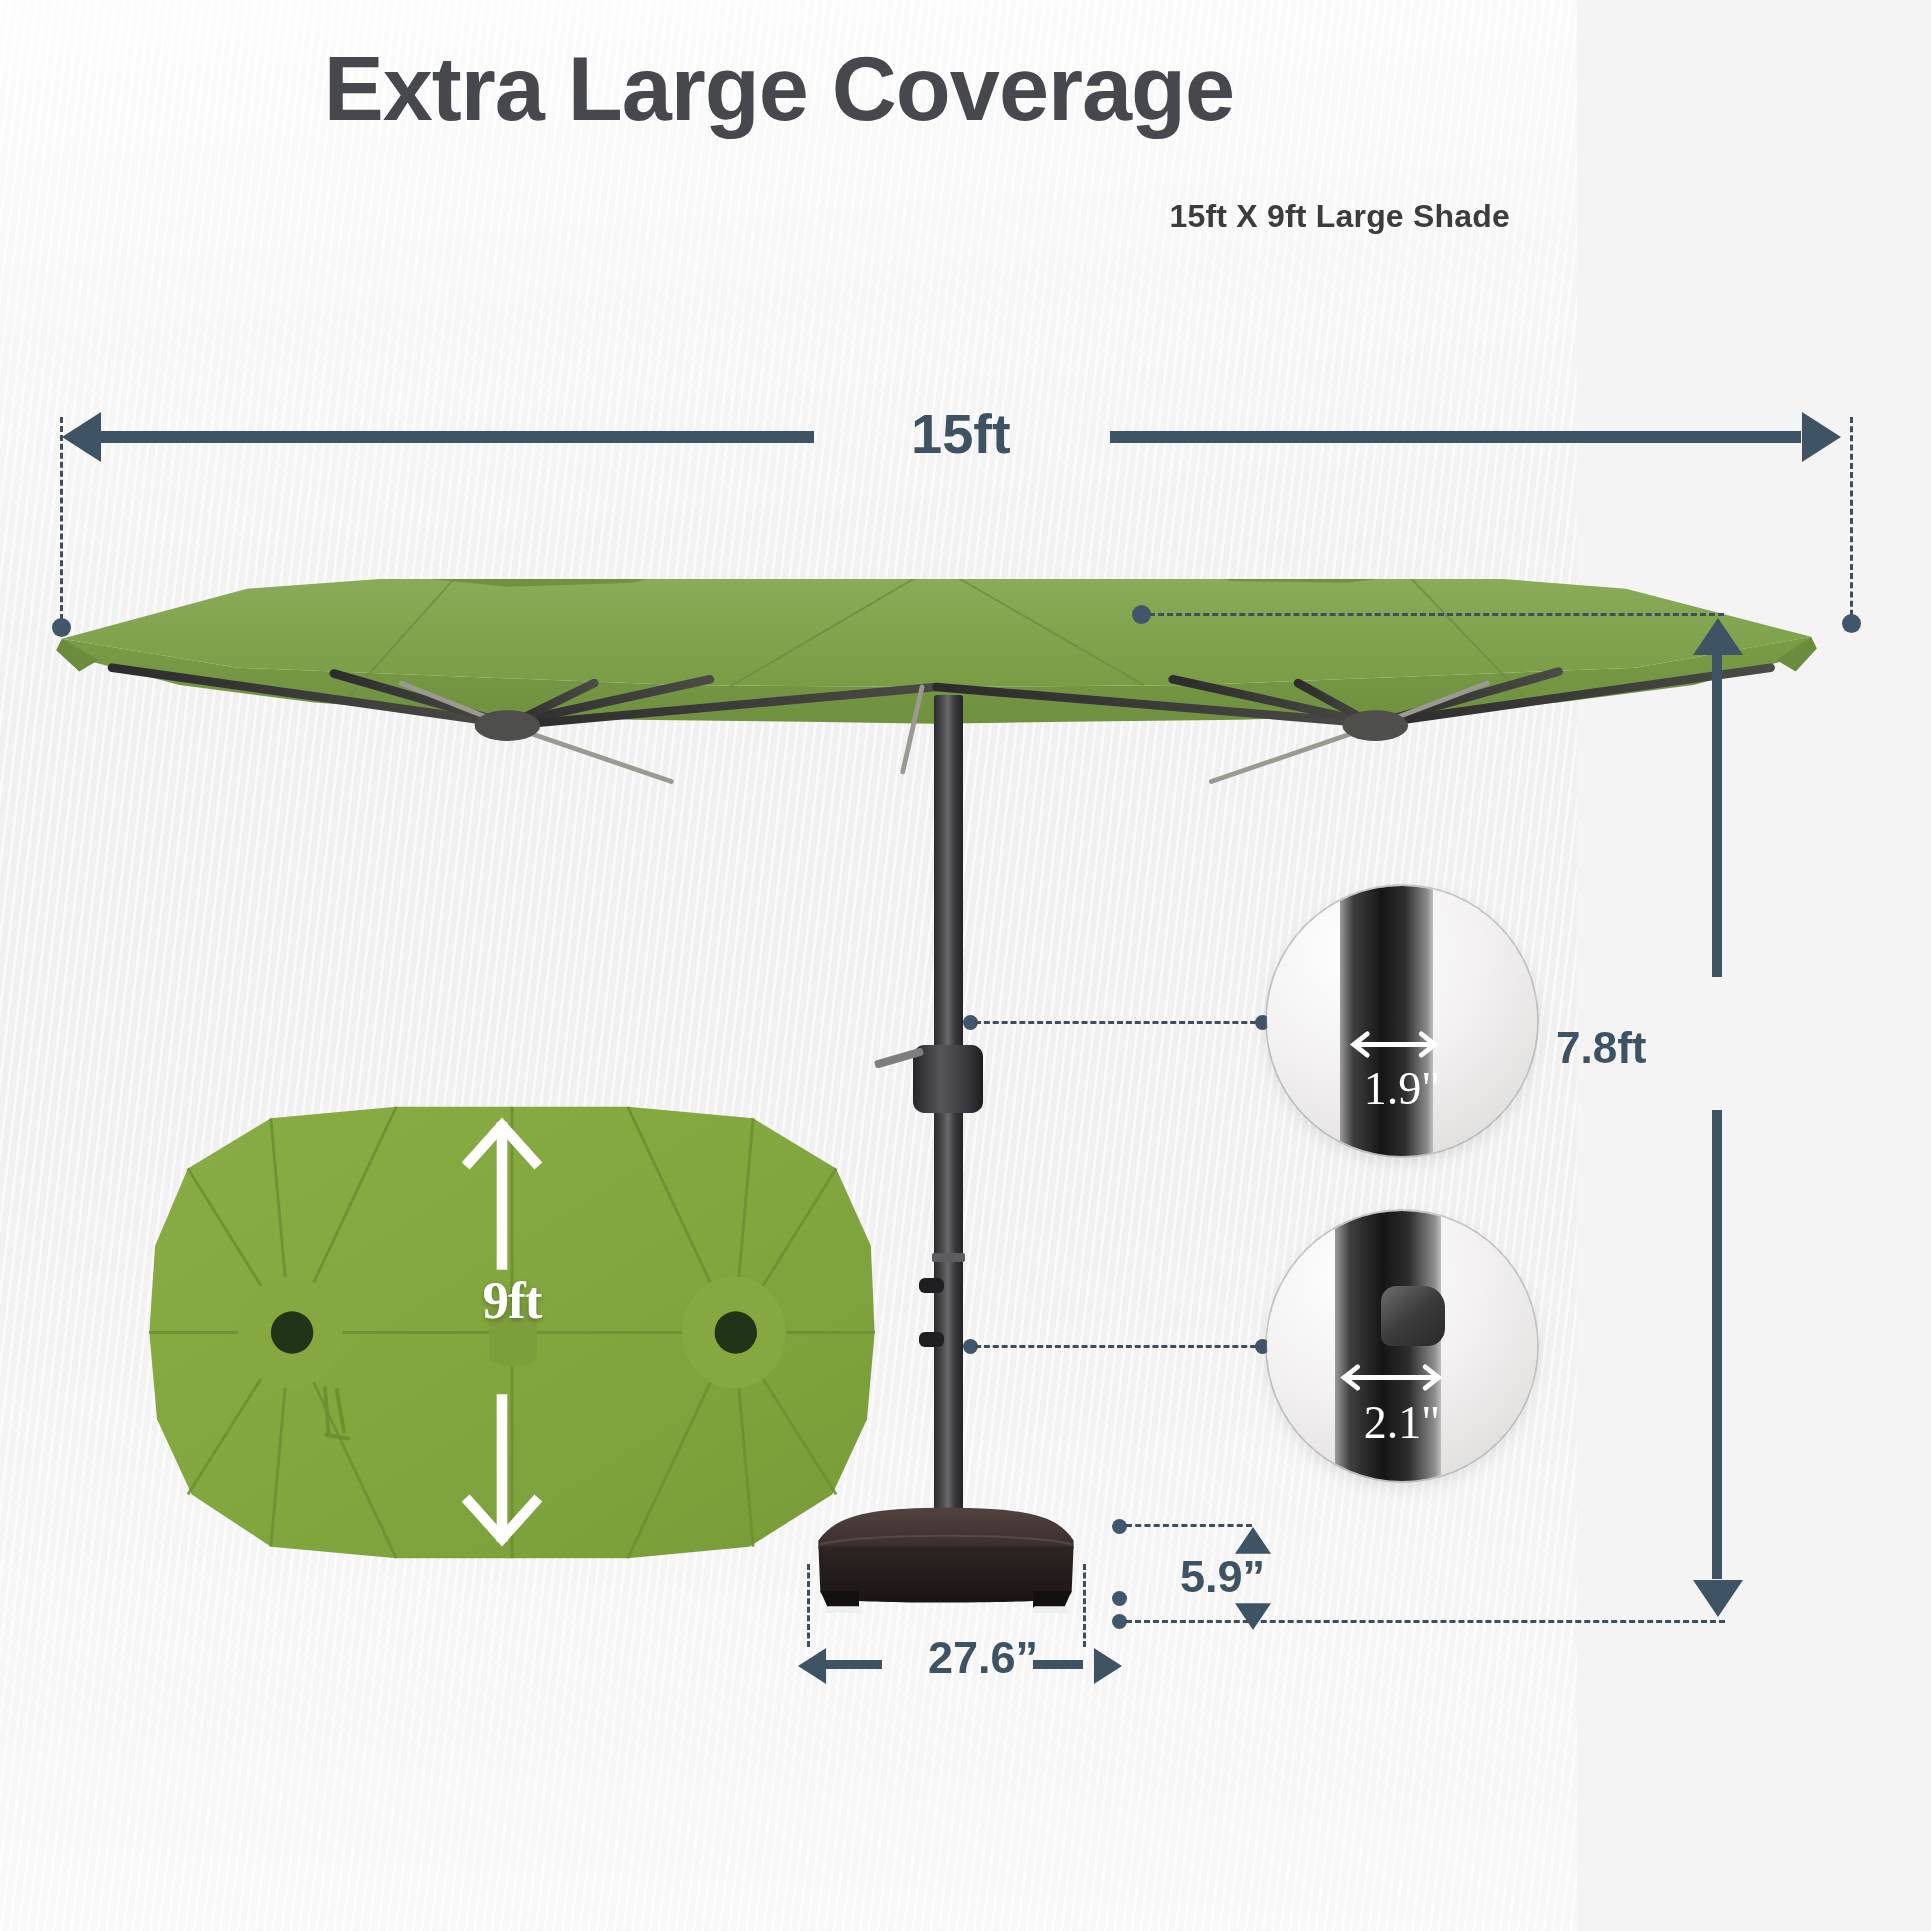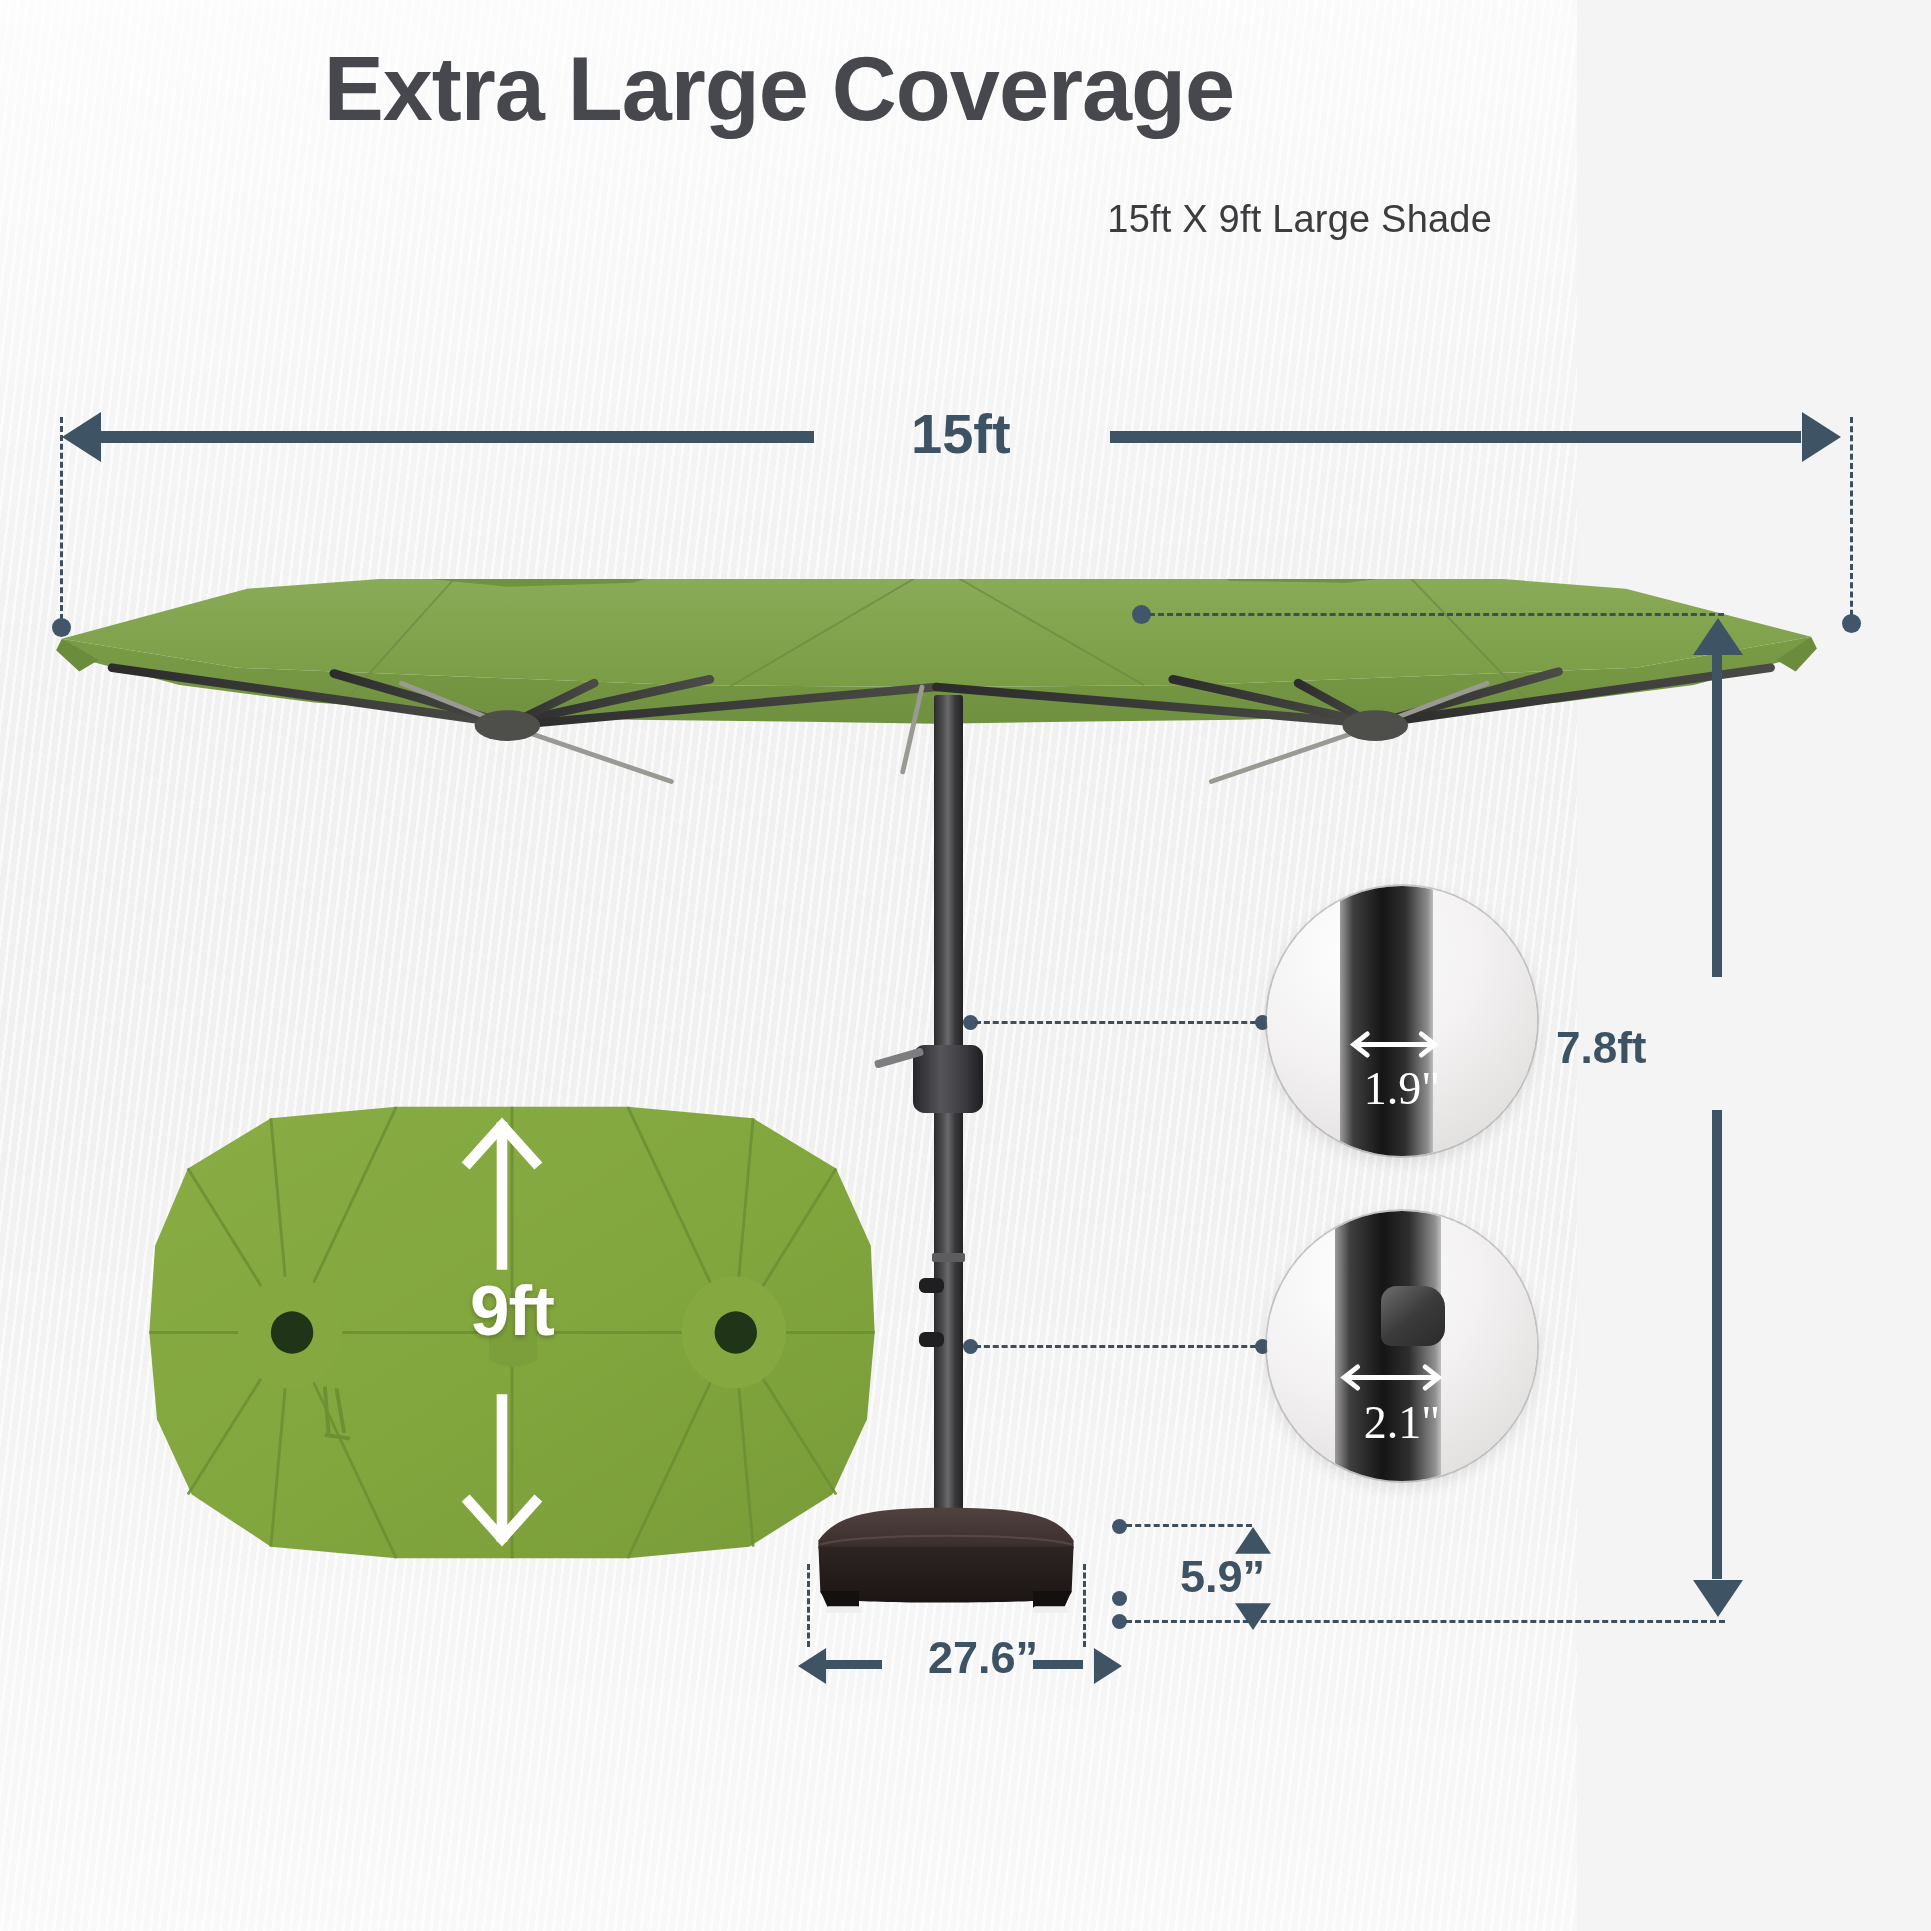--- a/index.html
+++ b/index.html
@@ -22,23 +22,23 @@
   #title{
     left:0;right:0;top:42px;
     text-align:center;
     font-size:90px;line-height:1.05;
     font-weight:700;
     color:#46484d;
     letter-spacing:-1px;
     padding-right:19.3px;
   }
   #subtitle{
-    right:85px;top:199px;
-    font-size:38px;line-height:1.1;
-    font-weight:400;
+    right:67px;top:199px;
+    font-size:32px;line-height:1.1;
+    font-weight:700;
     color:#3c3c3f;
     letter-spacing:0.2px;
   }
   
   .dline{background:#3e5364;}
   .dash-v{
     border-left:3.9px dashed #3c4f5e;
   }
   .dash-h{
     border-top:3.9px dashed #3c4f5e;
@@ -105,23 +105,24 @@
   .mag-arrow-wrap{position:absolute;left:0;right:0;}
   .mag-label{
     position:absolute;left:0;right:0;text-align:center;
     color:#fff;font-family:"Liberation Serif", serif;
     font-size:46px;line-height:1;
   }
   
   #topdown{left:145px;top:1101px;width:734px;height:463px;}
   #ft9-label{
     left:145px;top:1270px;width:734px;text-align:center;
-    color:#ffffff;font-size:71px;font-weight:700;
+    color:#ffffff;font-size:53px;font-weight:700;
     text-shadow:0 1.9px 4.8px rgba(0,0,0,.28);
     letter-spacing:-1px;
+    font-family:Liberation Serif, serif;
   }
 </style>
 </head>
 <body>
 
 <div id="stage">
 
   <div class="abs" id="title">Extra Large Coverage</div>
   <div class="abs" id="subtitle">15ft X 9ft Large Shade</div>
 

